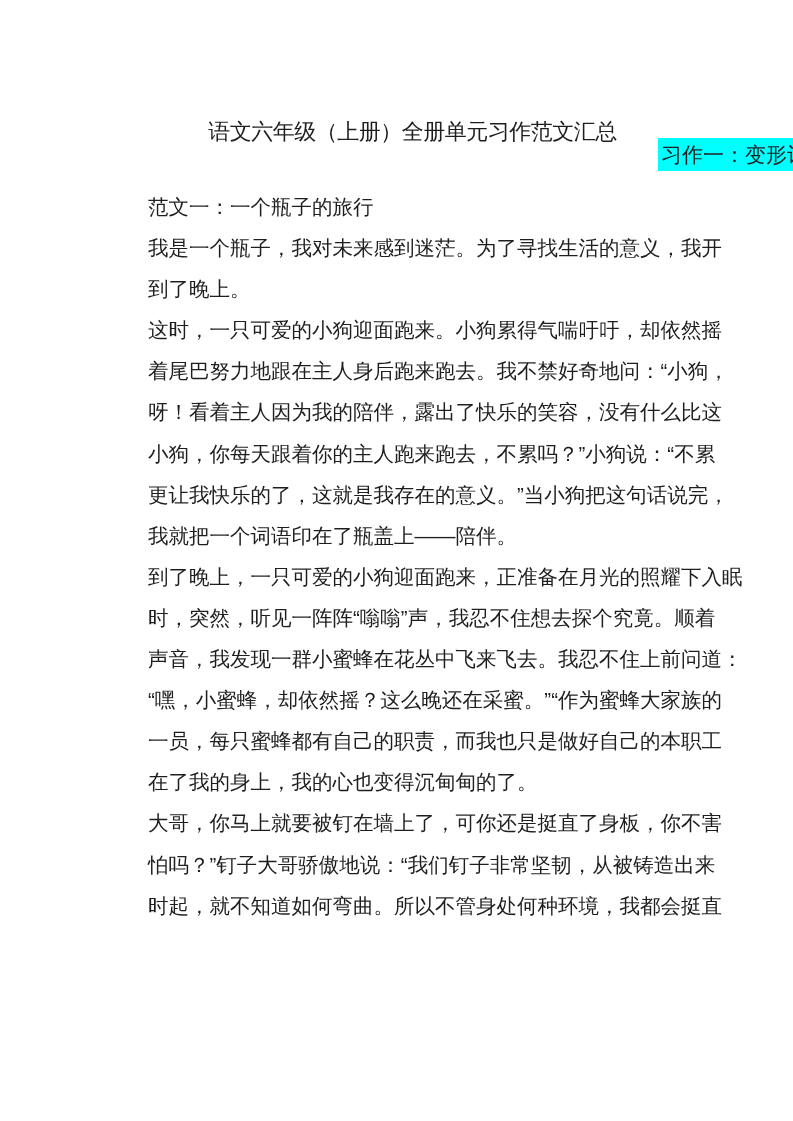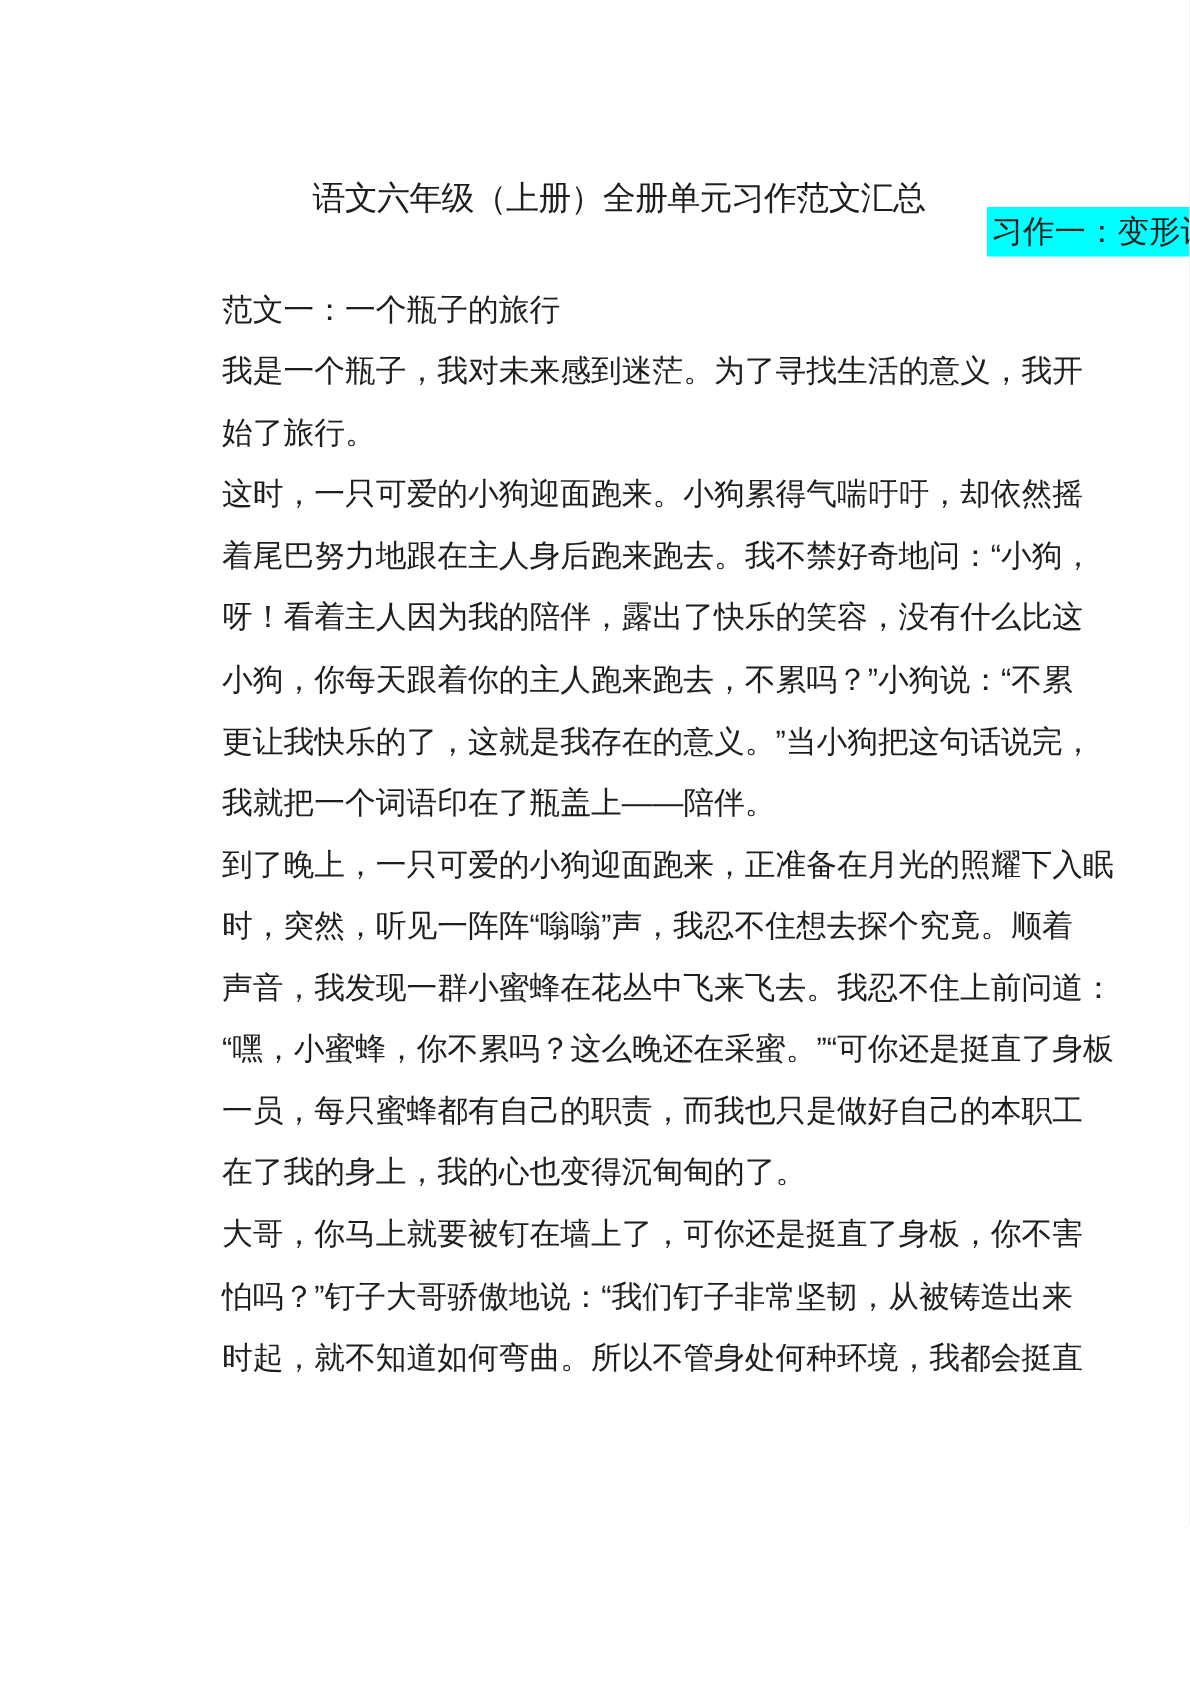--- a/index.html
+++ b/index.html
@@ -73,35 +73,35 @@
 
   <div class="subtitle-row">
     <span class="subtitle-highlight">习作一：变形记</span>
   </div>
 
   <div class="content">
     <div class="line section-heading">范文一：一个瓶子的旅行</div>
 
   <div class="paragraph">
         <div class="line">我是一个瓶子，我对未来感到迷茫。为了寻找生活的意义，我开</div>
-        <div class="line">始了旅行。</div>
+        <div class="line">到了晚上。</div>
       </div>
       <div class="paragraph">
         <div class="line">这时，一只可爱的小狗迎面跑来。小狗累得气喘吁吁，却依然摇</div>
         <div class="line">着尾巴努力地跟在主人身后跑来跑去。我不禁好奇地问：“小狗，</div>
         <div class="line">呀！看着主人因为我的陪伴，露出了快乐的笑容，没有什么比这</div>
         <div class="line">小狗，你每天跟着你的主人跑来跑去，不累吗？”小狗说：“不累</div>
         <div class="line">更让我快乐的了，这就是我存在的意义。”当小狗把这句话说完，</div>
         <div class="line">我就把一个词语印在了瓶盖上——陪伴。</div>
       </div>
       <div class="paragraph">
         <div class="line">到了晚上，一只可爱的小狗迎面跑来，正准备在月光的照耀下入眠</div>
         <div class="line">时，突然，听见一阵阵“嗡嗡”声，我忍不住想去探个究竟。顺着</div>
         <div class="line">声音，我发现一群小蜜蜂在花丛中飞来飞去。我忍不住上前问道：</div>
-        <div class="line">“嘿，小蜜蜂，你不累吗？这么晚还在采蜜。”“可你还是挺直了身板</div>
+        <div class="line">“嘿，小蜜蜂，却依然摇？这么晚还在采蜜。”“作为蜜蜂大家族的</div>
         <div class="line">一员，每只蜜蜂都有自己的职责，而我也只是做好自己的本职工</div>
         <div class="line">在了我的身上，我的心也变得沉甸甸的了。</div>
       </div>
       <div class="paragraph">
         <div class="line">大哥，你马上就要被钉在墙上了，可你还是挺直了身板，你不害</div>
         <div class="line">怕吗？”钉子大哥骄傲地说：“我们钉子非常坚韧，从被铸造出来</div>
         <div class="line">时起，就不知道如何弯曲。所以不管身处何种环境，我都会挺直</div>
       </div>
     </div>
 </div>

